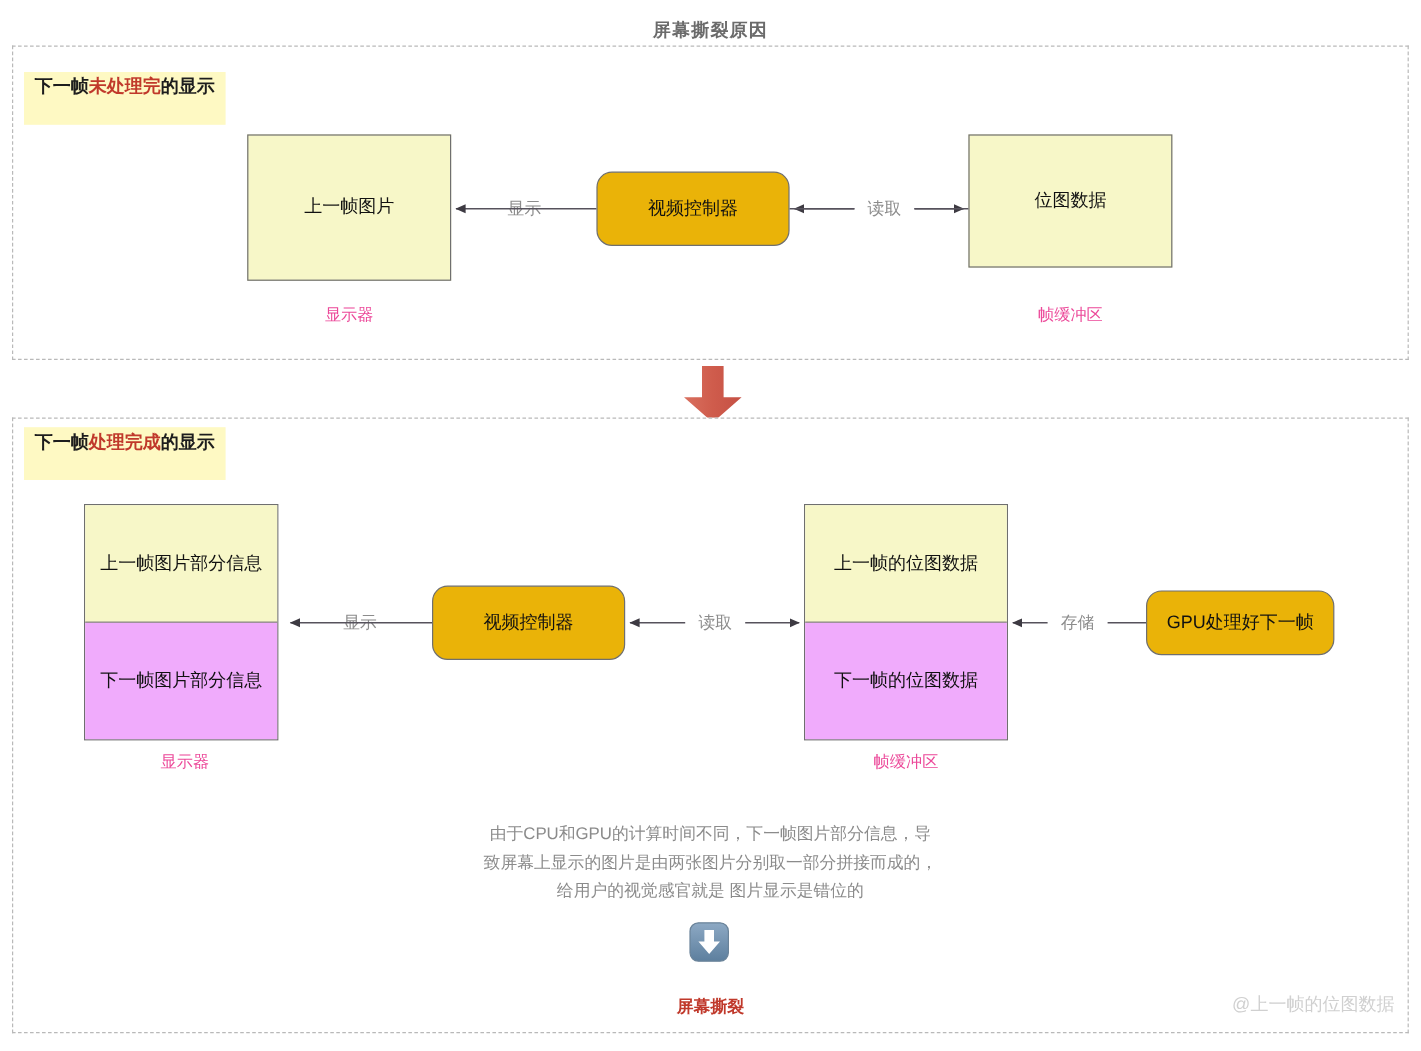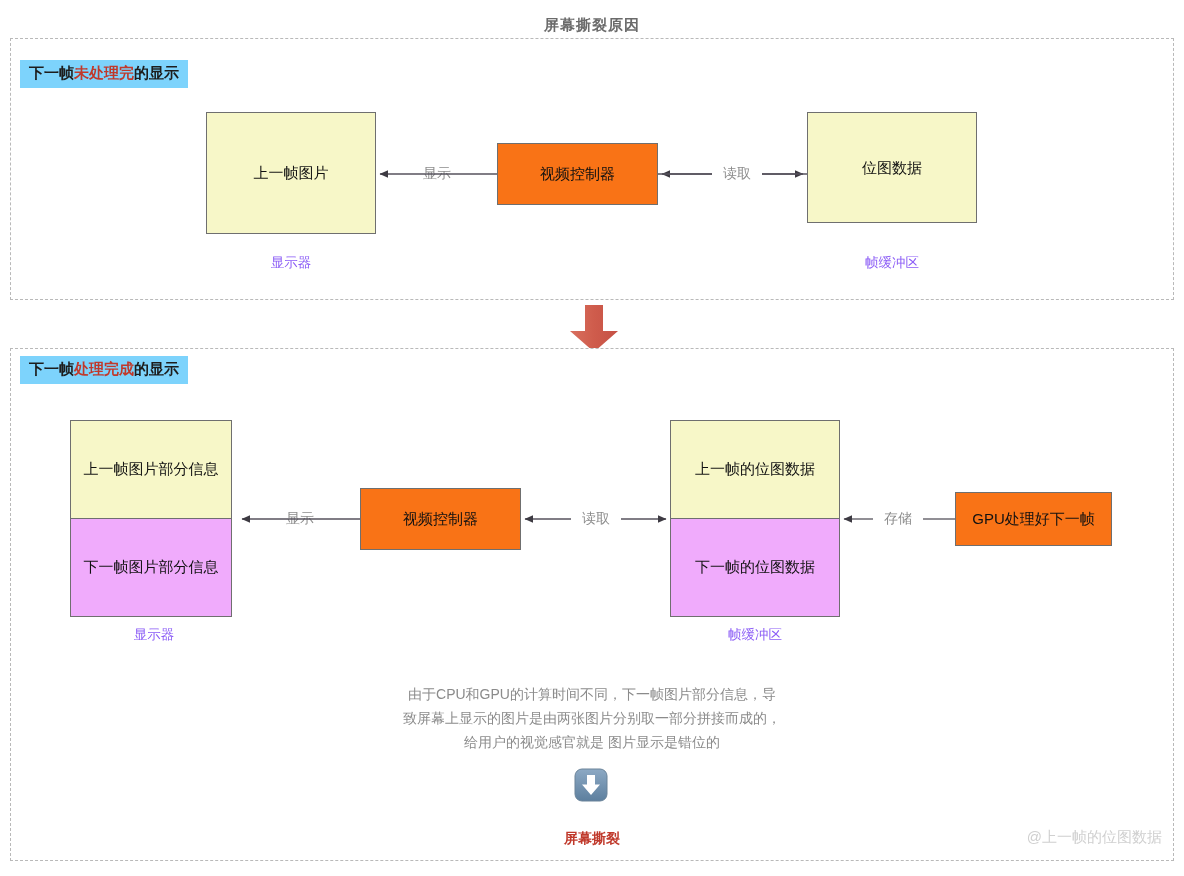--- a/index.html
+++ b/index.html
@@ -37,22 +37,22 @@
     border: 1px dashed #b9b9b9;
     box-sizing: border-box;
     background: #fff;
   }
   #panel-top    { left: 10px;  top: 38px;  width: 1164px; height: 262px; }
   #panel-bottom { left: 10px;  top: 348px; width: 1164px; height: 513px; }
 
   
   .section-tag {
     position: absolute;
-    background: #7dd3fc;
-    padding: 5px 9px 6px 9px;
+    background: #fef9c3;
+    padding: 5px 9px 22px 9px;
     font-size: 15px;
     font-weight: bold;
     color: #1d1d1d;
     white-space: nowrap;
     line-height: 1.1;
     text-align: center;
   }
   .section-tag .hl { color: #c0392b; }
   #tag-top    { left: 20px;  top: 60px; }
   #tag-bottom { left: 20px;  top: 356px; }
@@ -65,21 +65,21 @@
     display: flex;
     align-items: center;
     justify-content: center;
     font-size: 15px;
     color: #111;
     text-align: center;
     background: #fff;
     line-height: 1.3;
   }
   .box.yellow { background: #f7f7c8; }
-  .box.white  { background: #f97316; }
+  .box.white  { background: #eab308; border-radius: 13px; }
 
   
   .split {
     position: absolute;
     box-sizing: border-box;
     border: 1px solid #6f6f6f;
     display: flex;
     flex-direction: column;
   }
   .split > div {
@@ -91,21 +91,21 @@
     color: #111;
     box-sizing: border-box;
   }
   .split > div:first-child { background: #f7f7c8; border-bottom: 1px solid #6f6f6f; }
   .split > div:last-child  { background: #f0abfc; }
 
   
   .caption {
     position: absolute;
     font-size: 13.5px;
-    color: #8b5cf6;
+    color: #ec4899;
     text-align: center;
     white-space: nowrap;
   }
 
   
   .links {
     position: absolute;
     left: 0; top: 0;
     width: 1184px; height: 876px;
     pointer-events: none;

